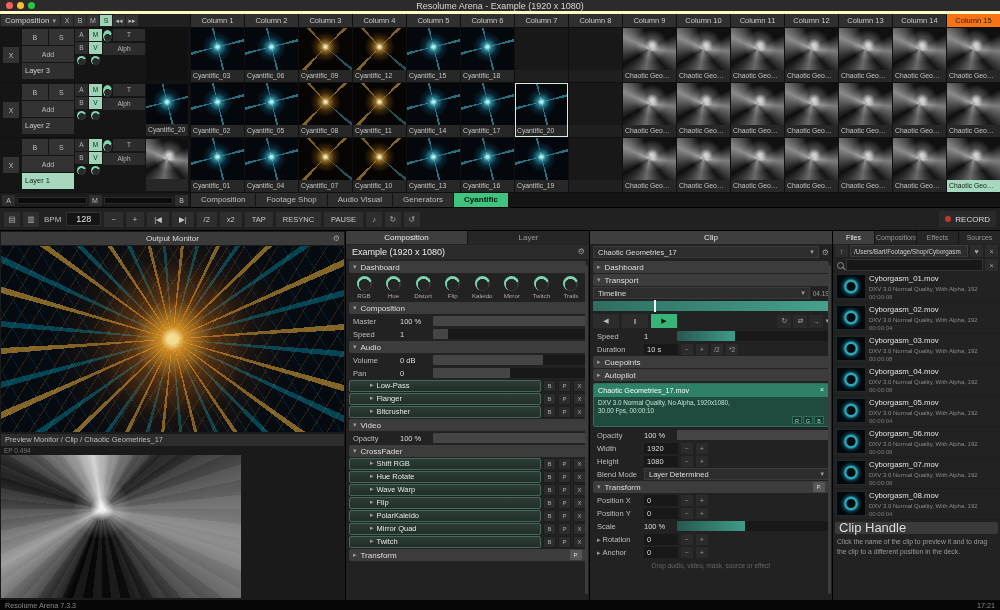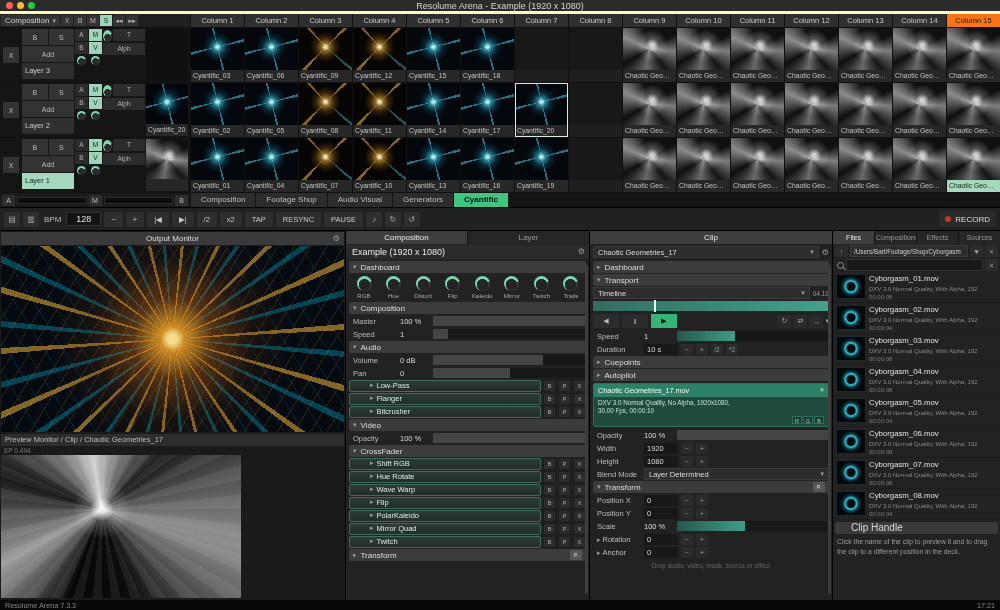--- a/index.html
+++ b/index.html
@@ -140,21 +140,21 @@
   .mag{width:7px;height:7px;border:1px solid #8a8a8a;border-radius:50%;position:relative;flex:none;margin-left:2px}
   .mag::after{content:"";position:absolute;width:4px;height:1px;background:#8a8a8a;transform:rotate(45deg);right:-3px;bottom:-1px}
   .search-input{flex:1;height:12px;background:#181818;border:1px solid #333;color:#ddd;font-size:7px;padding:0 3px;outline:none}
   #file-list{flex:none;display:flex;flex-direction:column}
   .file-item{display:flex;gap:3px;padding:2px 3px;height:31px;border-bottom:1px solid #1d1d1d}
   .fthumb{width:30px;height:25px;flex:none;border:1px solid #1c2a2e;background:radial-gradient(circle at 50% 50%,#020a0c 0 4px,rgba(45,200,220,.85) 5px 6px,rgba(20,90,110,.5) 8px,transparent 11px),#04080b}
   .fcol{flex:1;min-width:0;display:flex;flex-direction:column;justify-content:space-between}
   .fname{font-size:7.8px;color:#e0e0e0;white-space:nowrap;overflow:hidden;text-overflow:ellipsis}
   .fmeta{font-size:6px;color:#8a8a8a;white-space:nowrap;overflow:hidden}
   .fdur{font-size:6px;color:#7a7a7a}
-  .handle-hdr{height:12px;background:#3a3a3a;color:#ddd;font-size:10px;line-height:12px;padding-left:16px;border-radius:2px;margin:2px;flex:none}
+  .handle-hdr{height:12px;background:#3a3a3a;color:#ddd;font-size:13px;line-height:12px;padding-left:4px;border-radius:2px;margin:2px;flex:none}
   .handle-txt{font-size:6.8px;color:#9a9a9a;line-height:1.4;padding:1px 4px;flex:none}
   
   #statusbar{height:10px;background:#060606;color:#8b8b8b;font-size:7.2px;display:flex;justify-content:space-between;align-items:center;padding:0 5px}
 </style>
 </head>
 <body>
 
 <div id="app">
 
   <div id="titlebar">

